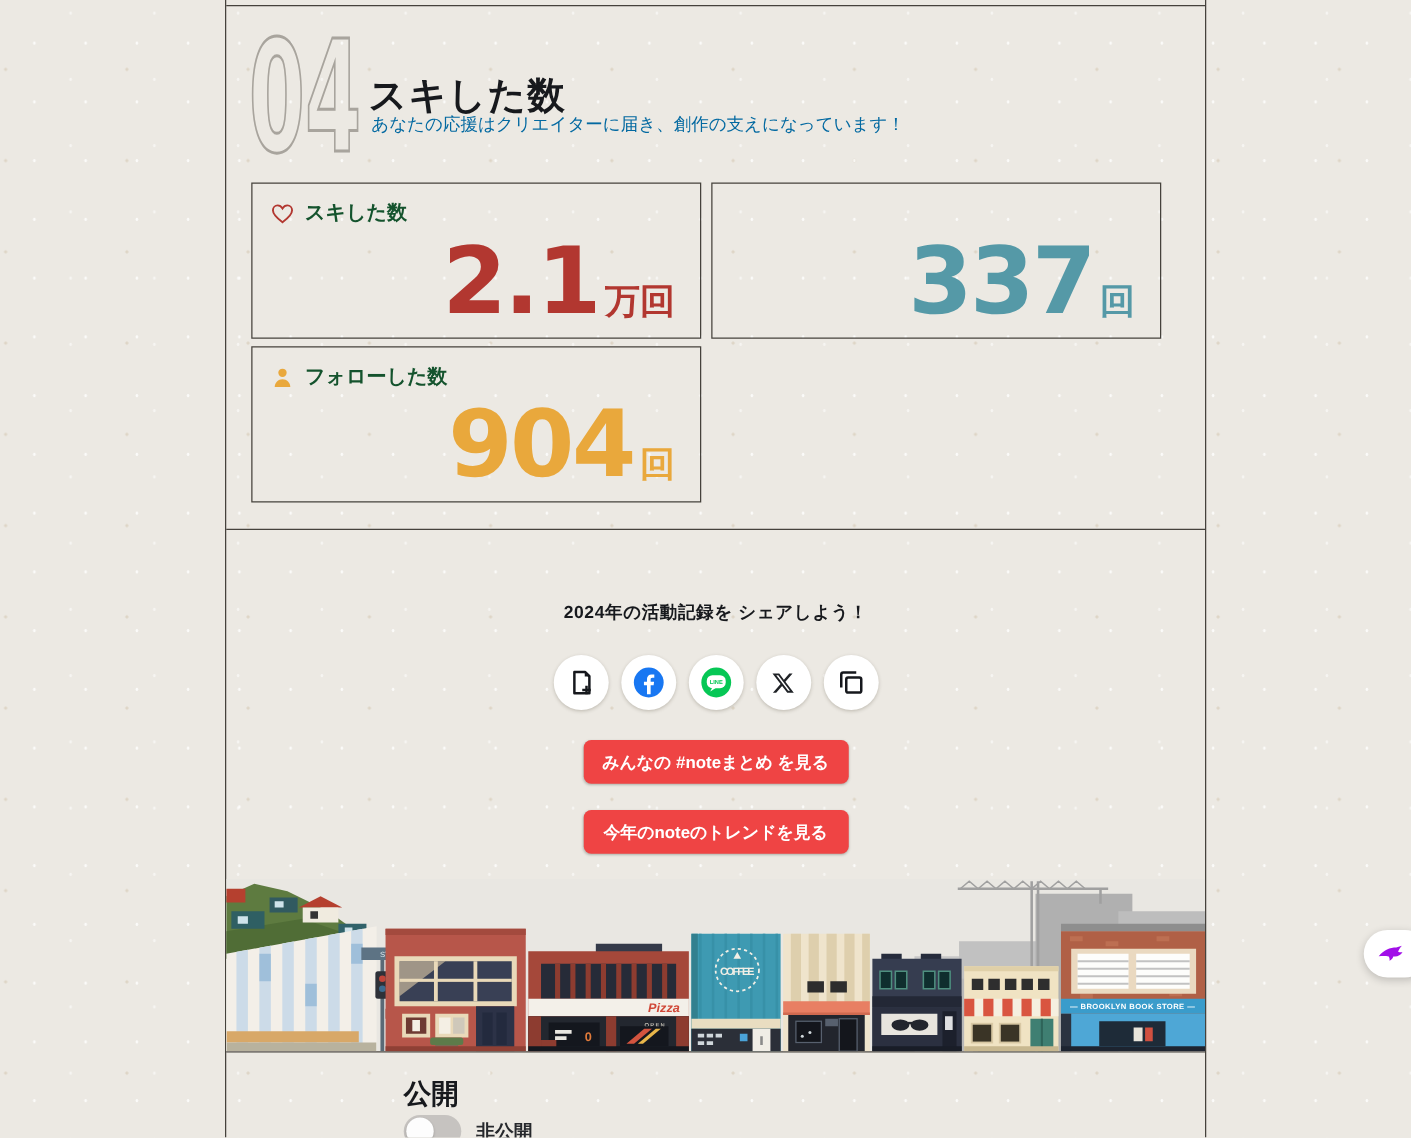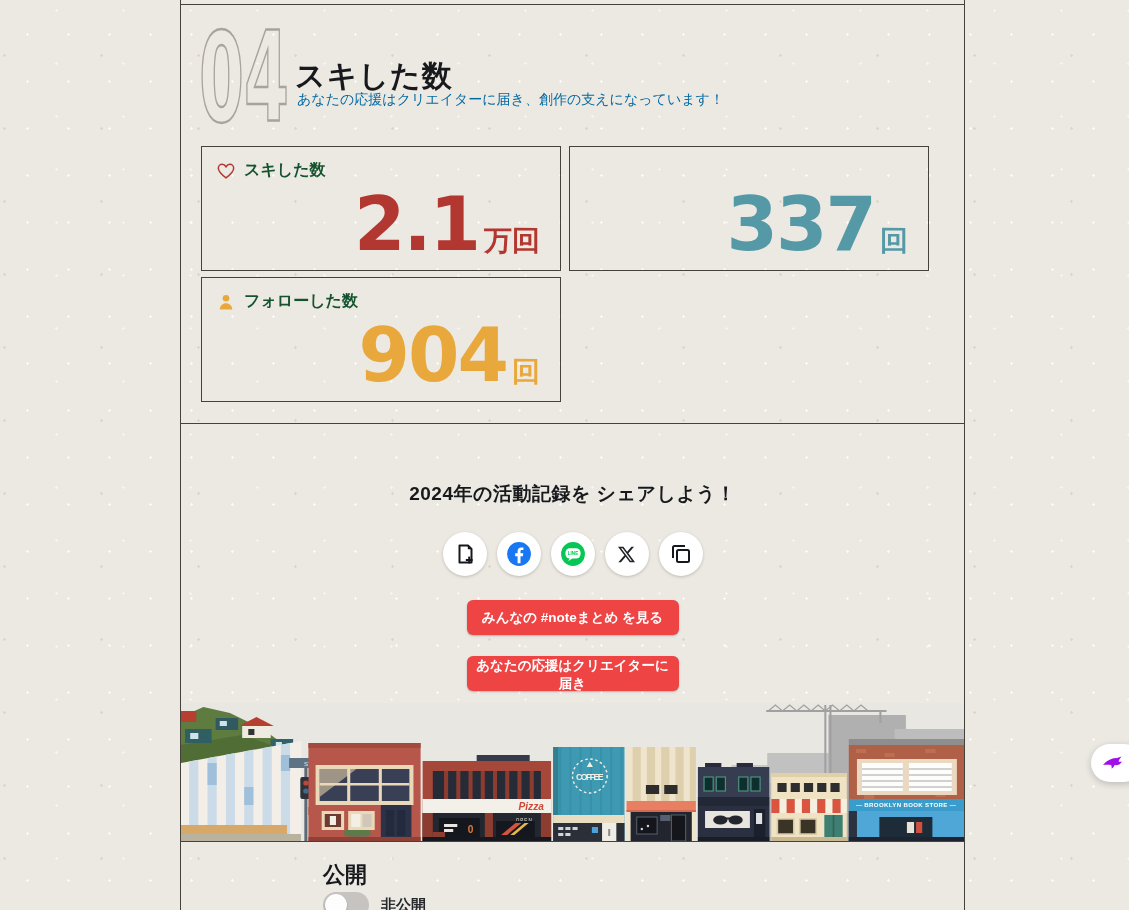--- a/index.html
+++ b/index.html
@@ -29,21 +29,21 @@
     grid-template-columns:360px 360px;grid-auto-rows:125px;gap:6px 8px;}
   .card{position:relative;border:1px solid #45423c;background:transparent;}
   .card-head{display:flex;align-items:center;gap:8px;padding:13px 14px 0 14px;}
   .card-label{font-size:16px;font-weight:bold;color:#14532d;}
   .card-icon{display:inline-flex;width:20px;height:20px;}
   .card-value{position:absolute;right:20px;bottom:10px;display:flex;align-items:baseline;color:var(--accent,#333);}
   .card-value .num{font-family:"DejaVu Sans","Liberation Sans",sans-serif;font-size:74px;font-weight:bold;line-height:.92;letter-spacing:-2px;}
   .card-value .unit{font-size:28px;font-weight:bold;margin-left:5px;}
   
   .share-section{position:absolute;top:423px;left:0;right:0;height:418px;border-bottom:1px solid #45423c;}
-  .share-title{text-align:center;margin:0;padding-top:58px;font-size:19px;font-weight:bold;letter-spacing:.5px;}
+  .share-title{text-align:center;margin:0;padding-top:58px;font-size:14px;font-weight:bold;letter-spacing:.5px;}
   .share-icons{display:flex;justify-content:center;gap:10px;margin-top:25px;}
   .icon-circle{width:44px;height:44px;border-radius:50%;background:#fff;border:none;cursor:pointer;
     display:flex;align-items:center;justify-content:center;box-shadow:0 1px 3px rgba(60,50,30,.25);padding:0;}
   .action-btn{display:block;margin:0 auto;width:212px;height:35px;border:none;border-radius:6px;cursor:pointer;
     background:#ef4444;color:#fff;font-size:13.5px;font-weight:bold;font-family:inherit;box-shadow:0 1px 2px rgba(40,60,50,.3);}
   .action-btn.first{margin-top:24px;}
   .action-btn.second{margin-top:21px;}
   .cityscape{position:absolute;left:0;right:0;bottom:0;height:138px;}
   .cityscape svg{display:block;width:100%;height:100%;}
   
@@ -150,21 +150,21 @@
         <svg viewBox="0 0 24 24" width="24" height="24">
           <g fill="none" stroke="#16181d" stroke-width="2">
             <rect x="8" y="8" width="12" height="12" rx="1.5"></rect>
             <path d="M16 4H5.6A1.6 1.6 0 0 0 4 5.6V16"></path>
           </g>
         </svg>
       </button>
     </div>
 
     <button class="action-btn first">みんなの #noteまとめ を見る</button>
-    <button class="action-btn second">あなたの応援はクリエイターに届き</button>
+    <button class="action-btn second">今年のnoteのトレンドを見る</button>
 
     <div class="cityscape">
       <svg viewBox="0 0 768 138" preserveAspectRatio="none">
         <rect width="768" height="138" fill="#e9e7e2"></rect>
 
         <g>
           <rect x="540" y="62" width="46" height="76" fill="#c8c8c8"></rect>
           <rect x="575" y="50" width="62" height="88" fill="#c1c1c1"></rect>
           <rect x="635" y="12" width="76" height="126" fill="#b0b0b0"></rect>
           <rect x="700" y="26" width="68" height="112" fill="#bdbdbd"></rect>

